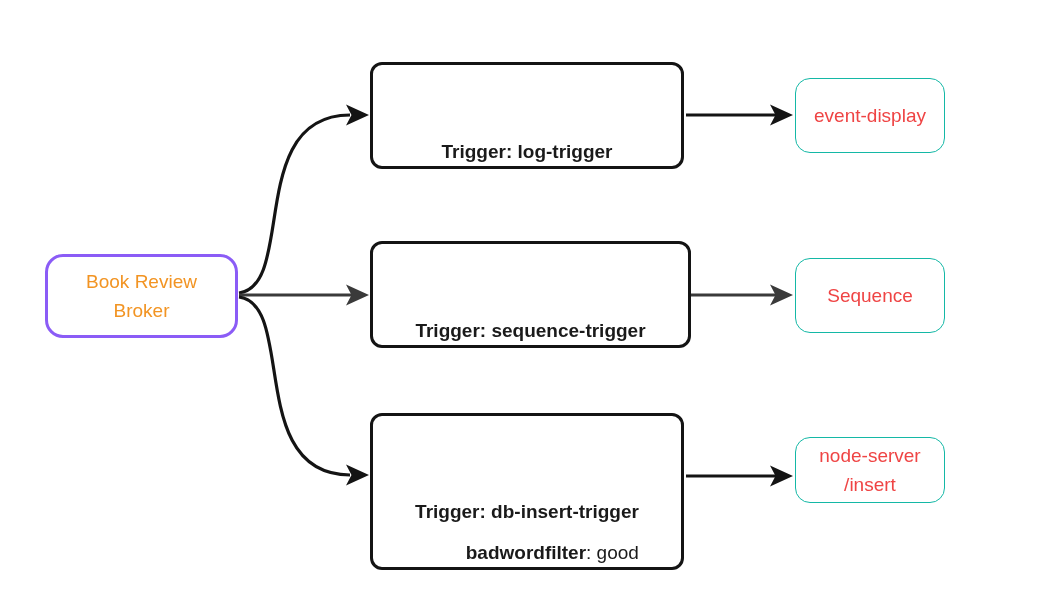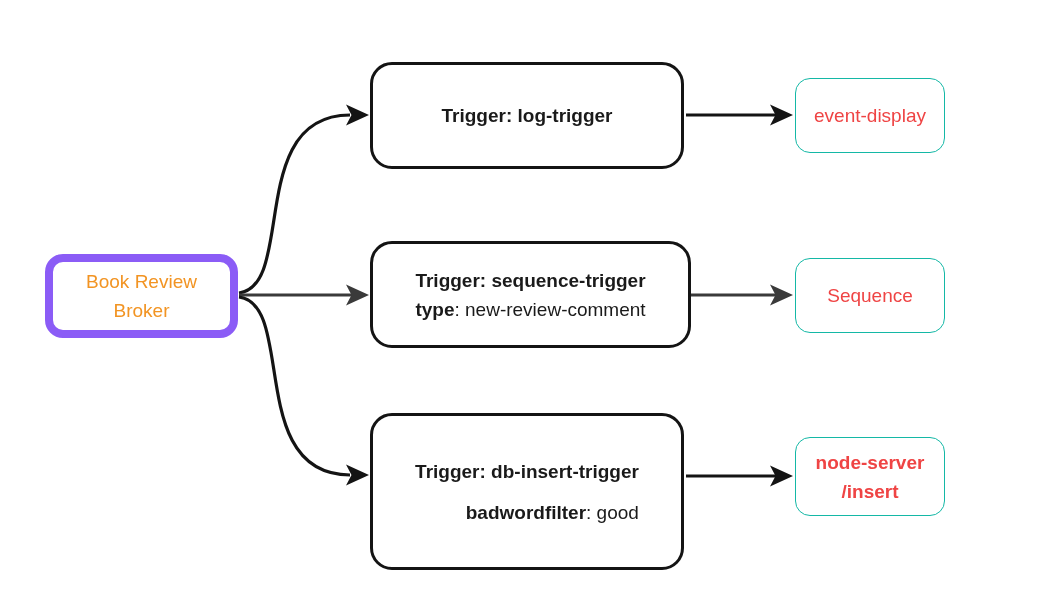--- a/index.html
+++ b/index.html
@@ -13,28 +13,29 @@
   .edges{position:absolute;left:0;top:0;width:1043px;height:613px;}
   .node{
     position:absolute;
     box-sizing:border-box;
     display:flex;align-items:center;justify-content:center;
     background:#ffffff;
     font-size:19px;line-height:29px;
     text-align:center;
   }
   .broker{
-    border:8px solid #8b5cf6;
+    border:3px solid #8b5cf6;
     border-radius:18px;
     color:#F29423;
   }
   .trigger{
     border:3px solid #141414;
-    border-radius:22px;
+    border-radius:12px;
     color:#1a1a1a;
+    align-items:flex-end;
   }
   .sink{
     border:1px solid #14b8a6;
     border-radius:15px;
     color:#ef4444;
   }
   .tcontent{display:inline-block;text-align:center;}
   .tline{white-space:nowrap;}
   .tline b{font-weight:700;}
   .tline-right{text-align:right;margin-top:12px;}
@@ -78,23 +79,20 @@
         <b>Trigger: log-trigger</b>
       </div>
     </div>
   </div>
 
   <div class="node trigger" style="left:370px;top:241px;width:321px;height:107px;">
     <div class="tcontent">
       <div class="tline">
         <b>Trigger: sequence-trigger</b>
       </div>
-      <div class="tline">
-        <b>type</b><span>: new-review-comment</span>
-      </div>
     </div>
   </div>
 
   <div class="node trigger" style="left:370px;top:413px;width:314px;height:157px;">
     <div class="tcontent">
       <div class="tline">
         <b>Trigger: db-insert-trigger</b>
       </div>
       <div class="tline tline-right">
         <b>badwordfilter</b><span>: good</span>
@@ -107,20 +105,20 @@
       <div class="tline">event-display</div>
     </div>
   </div>
 
   <div class="node sink" style="left:795px;top:258px;width:150px;height:75px;justify-content:center;">
     <div class="tcontent">
       <div class="tline">Sequence</div>
     </div>
   </div>
 
-  <div class="node sink" style="left:795px;top:437px;width:150px;height:79px;font-weight:bold;">
+  <div class="node sink" style="left:795px;top:437px;width:150px;height:66px;">
     <div class="tcontent">
       <div class="tline">node-server</div>
       <div class="tline">/insert</div>
     </div>
   </div>
 
 </div>
 
 </body></html>

